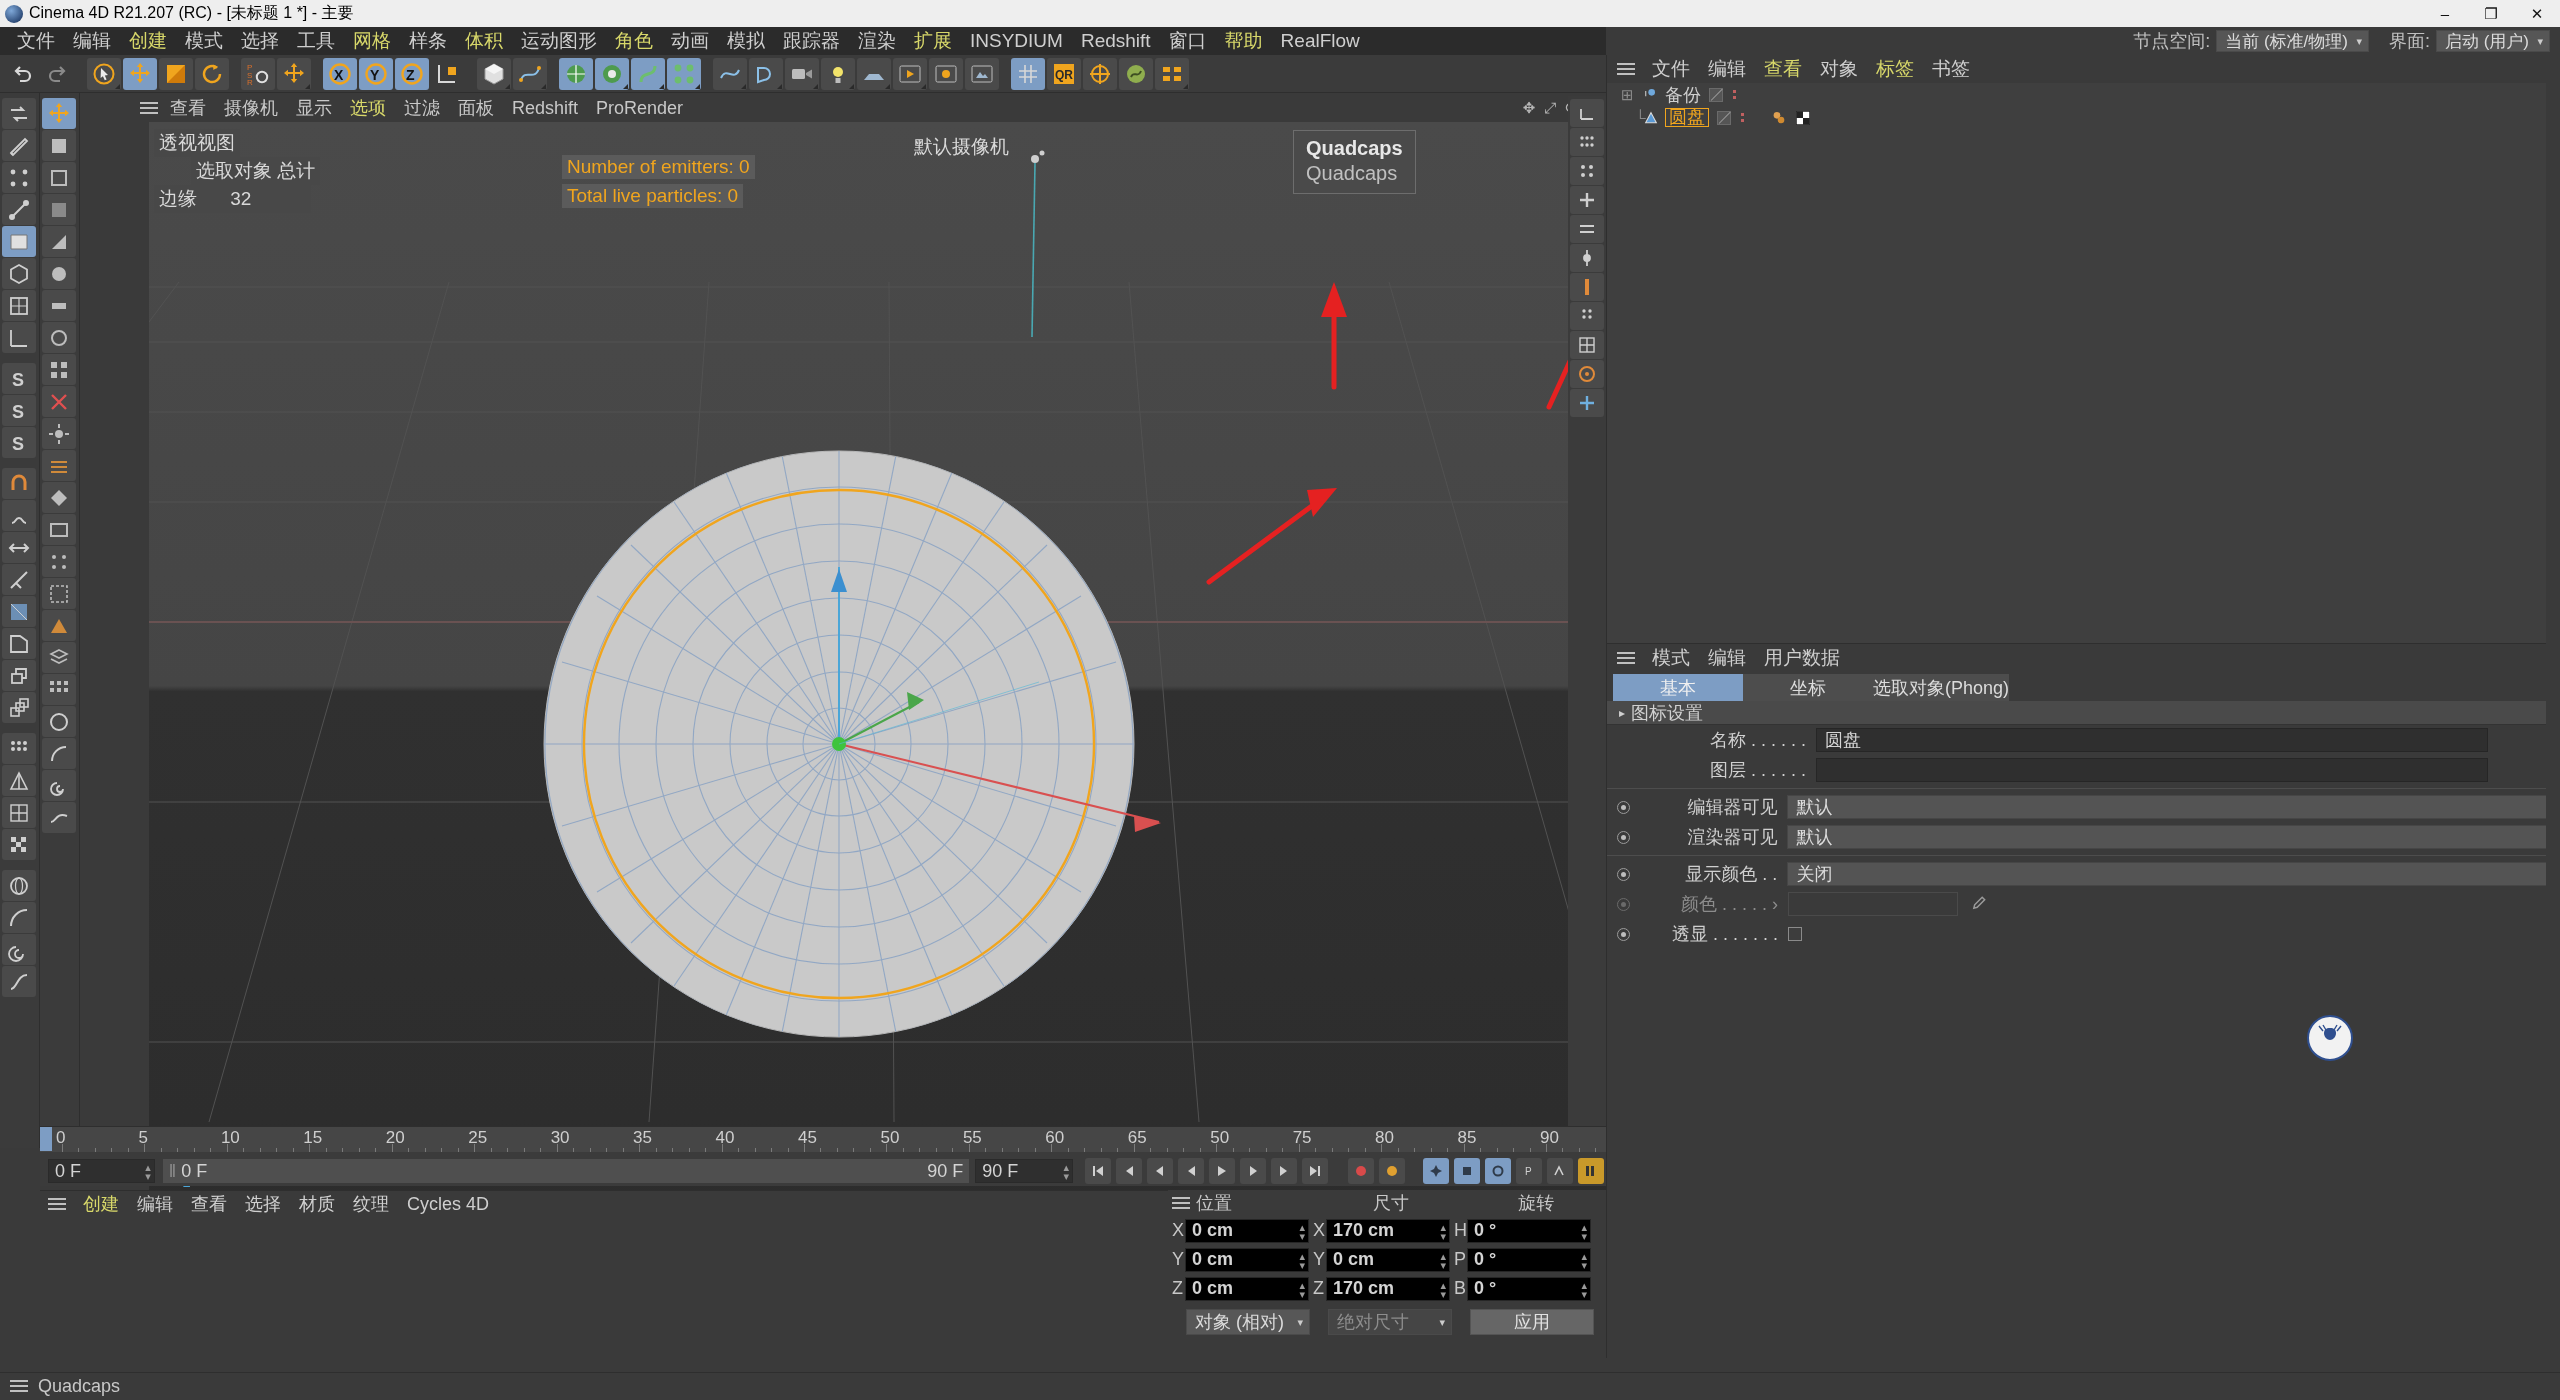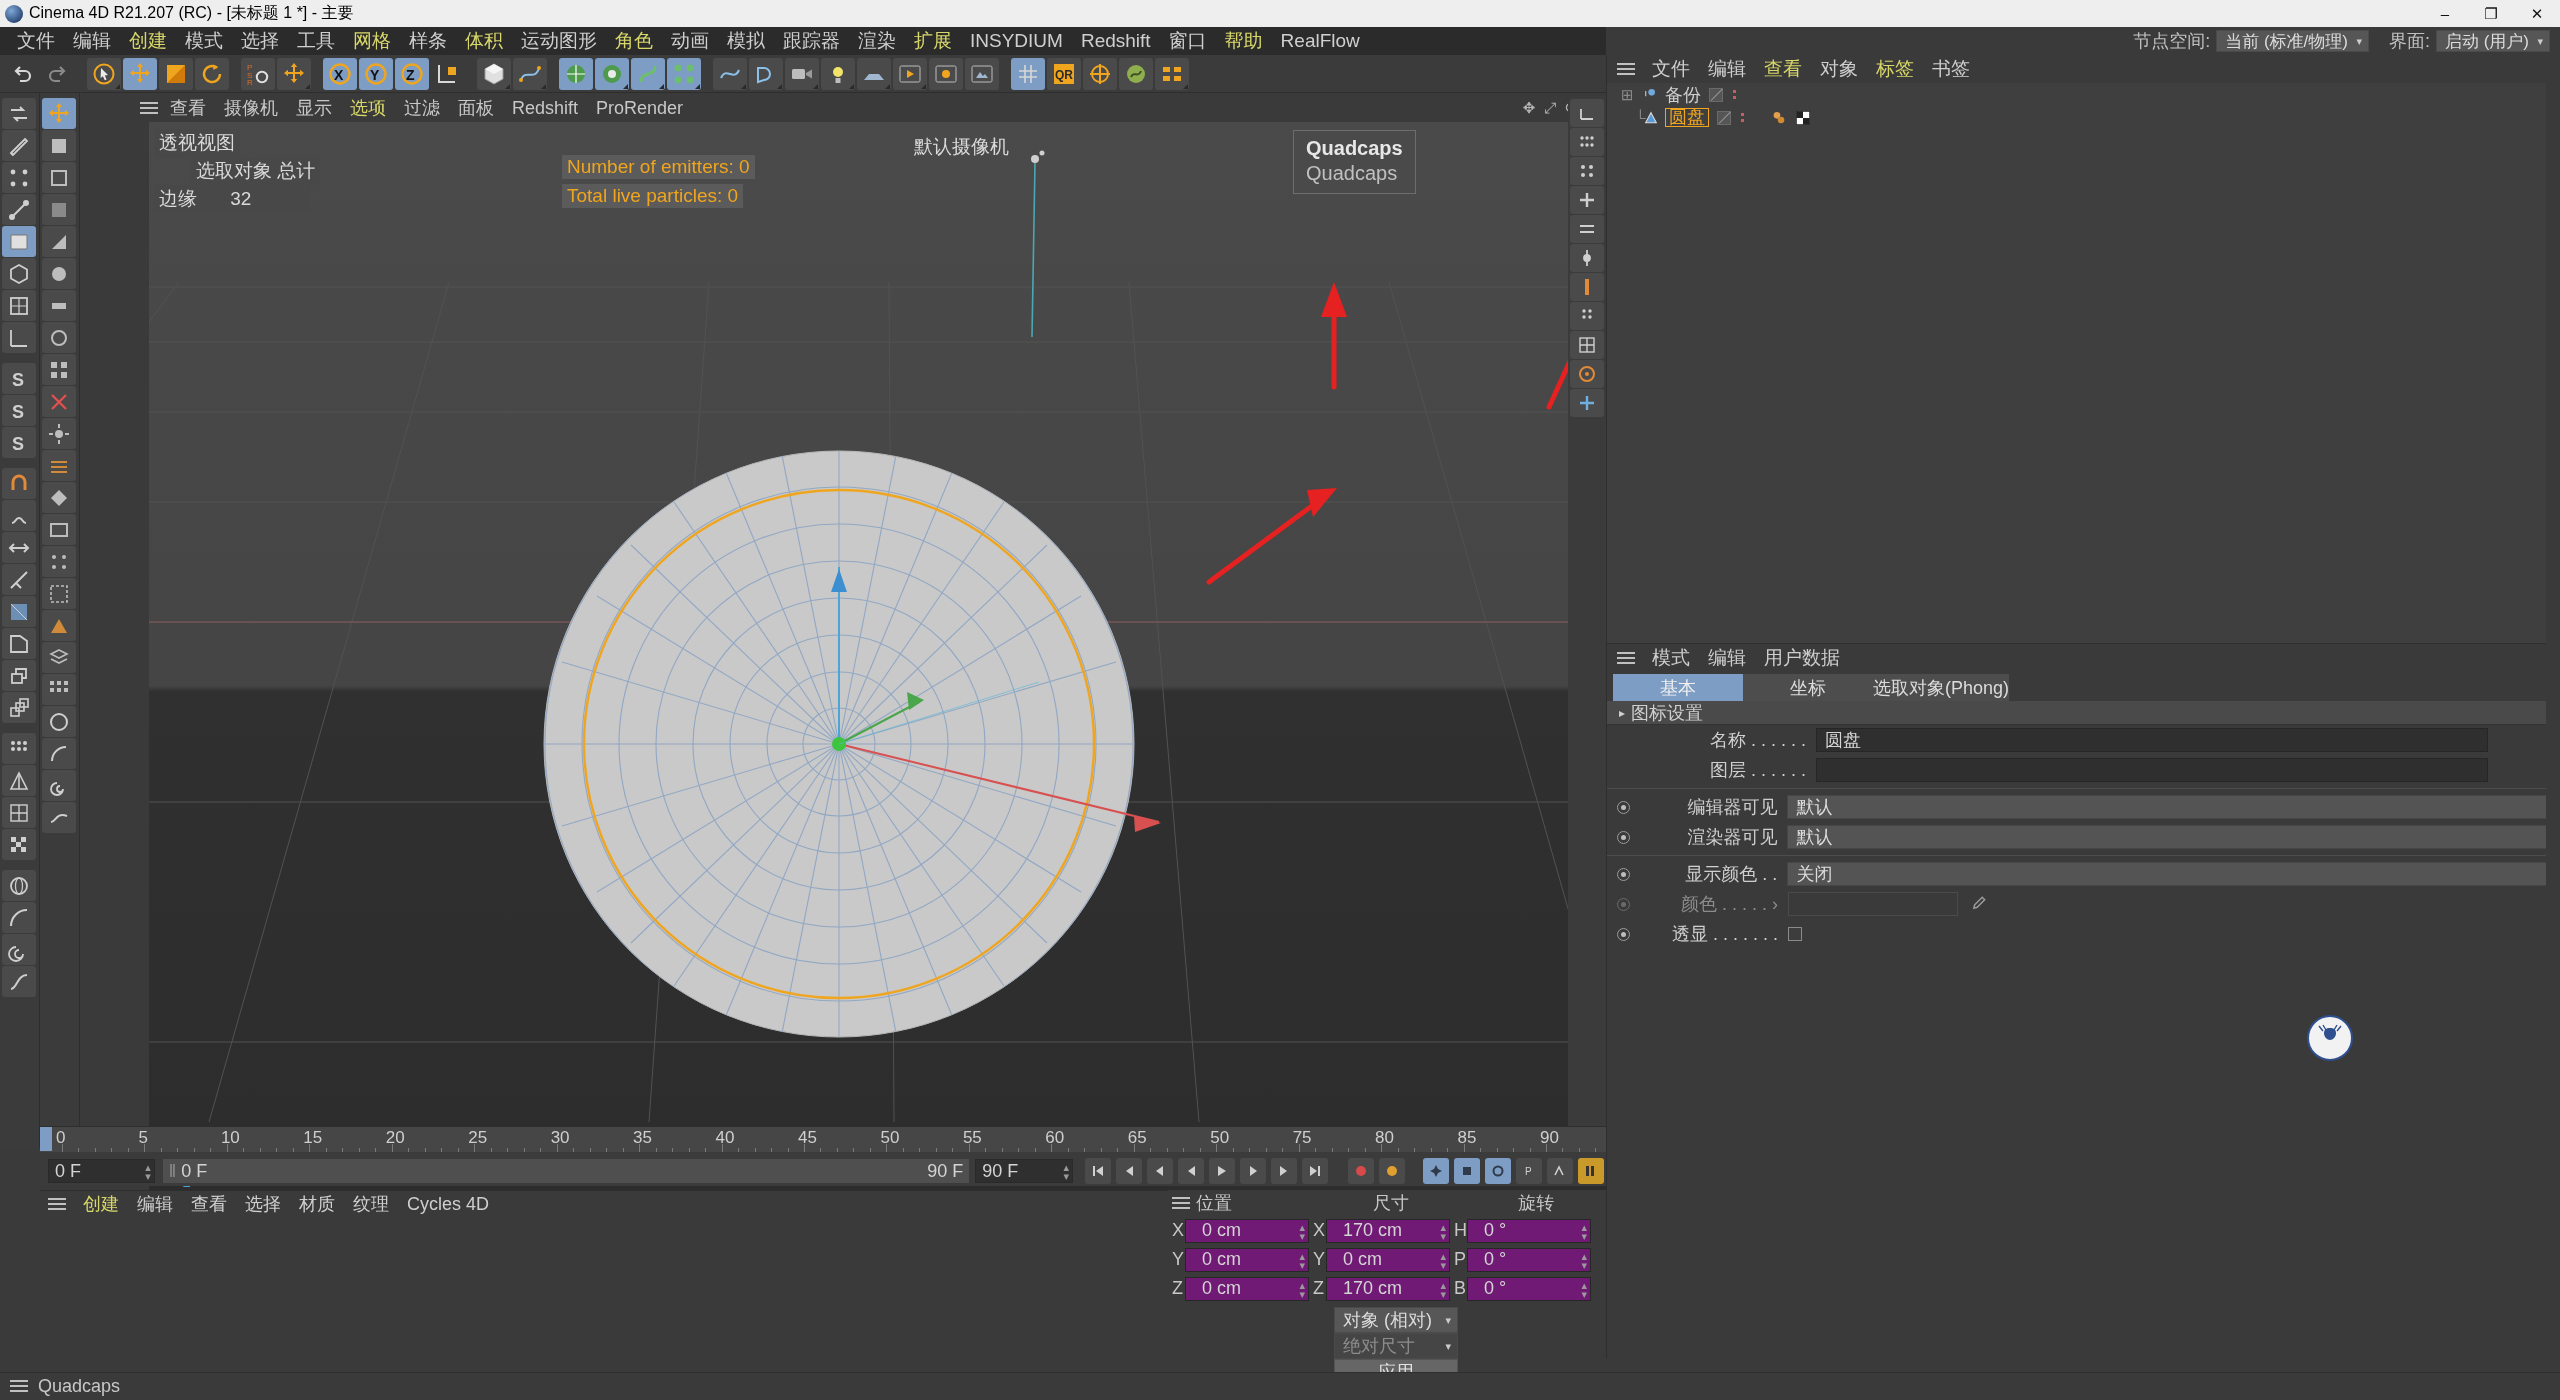--- a/index.html
+++ b/index.html
@@ -99,22 +99,22 @@
     background:#3a3a3a; border-top:1px solid #2e2e2e; }
   .matmgr .mm { height:26px; display:flex; align-items:center; padding-left:8px; }
   .matmgr .mm .mi { padding:0 9px; font-size:18px; color:#cfcfcf; }
   .matmgr .mm .mi.hl { color:#d8d86a; }
 
   
   .coord { position:absolute; left:1168px; top:1190px; width:438px; height:168px; background:#3a3a3a; }
   .coord .hdr { display:flex; height:26px; align-items:center; font-size:18px; color:#c8c8c8; }
   .crow { display:flex; align-items:center; height:29px; }
   .clbl { width:13px; font-size:18px; color:#c8c8c8; text-align:left; }
-  .cfield { height:24px; background:#701a75; border:1px solid #262626; color:#d4d4d4;
-    font-size:18px; padding:0 16px; display:flex; align-items:center; position:relative; }
+  .cfield { height:24px; background:#000000; border:1px solid #262626; color:#d4d4d4;
+    font-size:18px; padding:0 6px; display:flex; align-items:center; position:relative;font-weight:bold; }
   .csel { height:26px; background:#575757; border:1px solid #4a4a4a; color:#dcdcdc; font-size:18px;
     display:flex; align-items:center; padding:0 8px; position:relative; }
   .csel.dis { color:#8d8d8d; background:#454545; }
   .cbtn { height:26px; background:#666; border:1px solid #545454; color:#e2e2e2; font-size:18px;
     display:flex; align-items:center; justify-content:center; }
   .chev { position:absolute; right:6px; top:50%; transform:translateY(-50%); font-size:11px; color:#ccc; }
 
   
   .rdock { position:absolute; left:1606px; top:55px; width:954px; height:1303px; background:#3a3a3a;
     border-left:1px solid #2e2e2e; }
@@ -1224,21 +1224,21 @@
       </div>
       <div class="crow">
         <span class="clbl" style="margin-left:4px">Z</span>
         <span class="cfield" style="width:124px">0 cm<span class="spin">▴<br>▾</span></span>
         <span class="clbl" style="margin-left:4px">Z</span>
         <span class="cfield" style="width:124px">170 cm<span class="spin">▴<br>▾</span></span>
         <span class="clbl" style="margin-left:4px">B</span>
         <span class="cfield" style="width:124px">0 °<span class="spin">▴<br>▾</span></span>
       </div>
     </div>
-  <div class="crow" style="padding-left:18px; margin-top:4px;flex-direction:column;">
+  <div class="crow" style="padding-left:18px; gap:18px; margin-top:4px;">
     <div class="csel" style="width:124px;">
       <span>对象 (相对)</span>
       <span class="chev">▾</span>
     </div>
     <div class="csel dis" style="width:124px;">
       <span>绝对尺寸</span>
       <span class="chev">▾</span>
     </div>
     <div class="cbtn" style="width:124px;">应用</div>
   </div>

